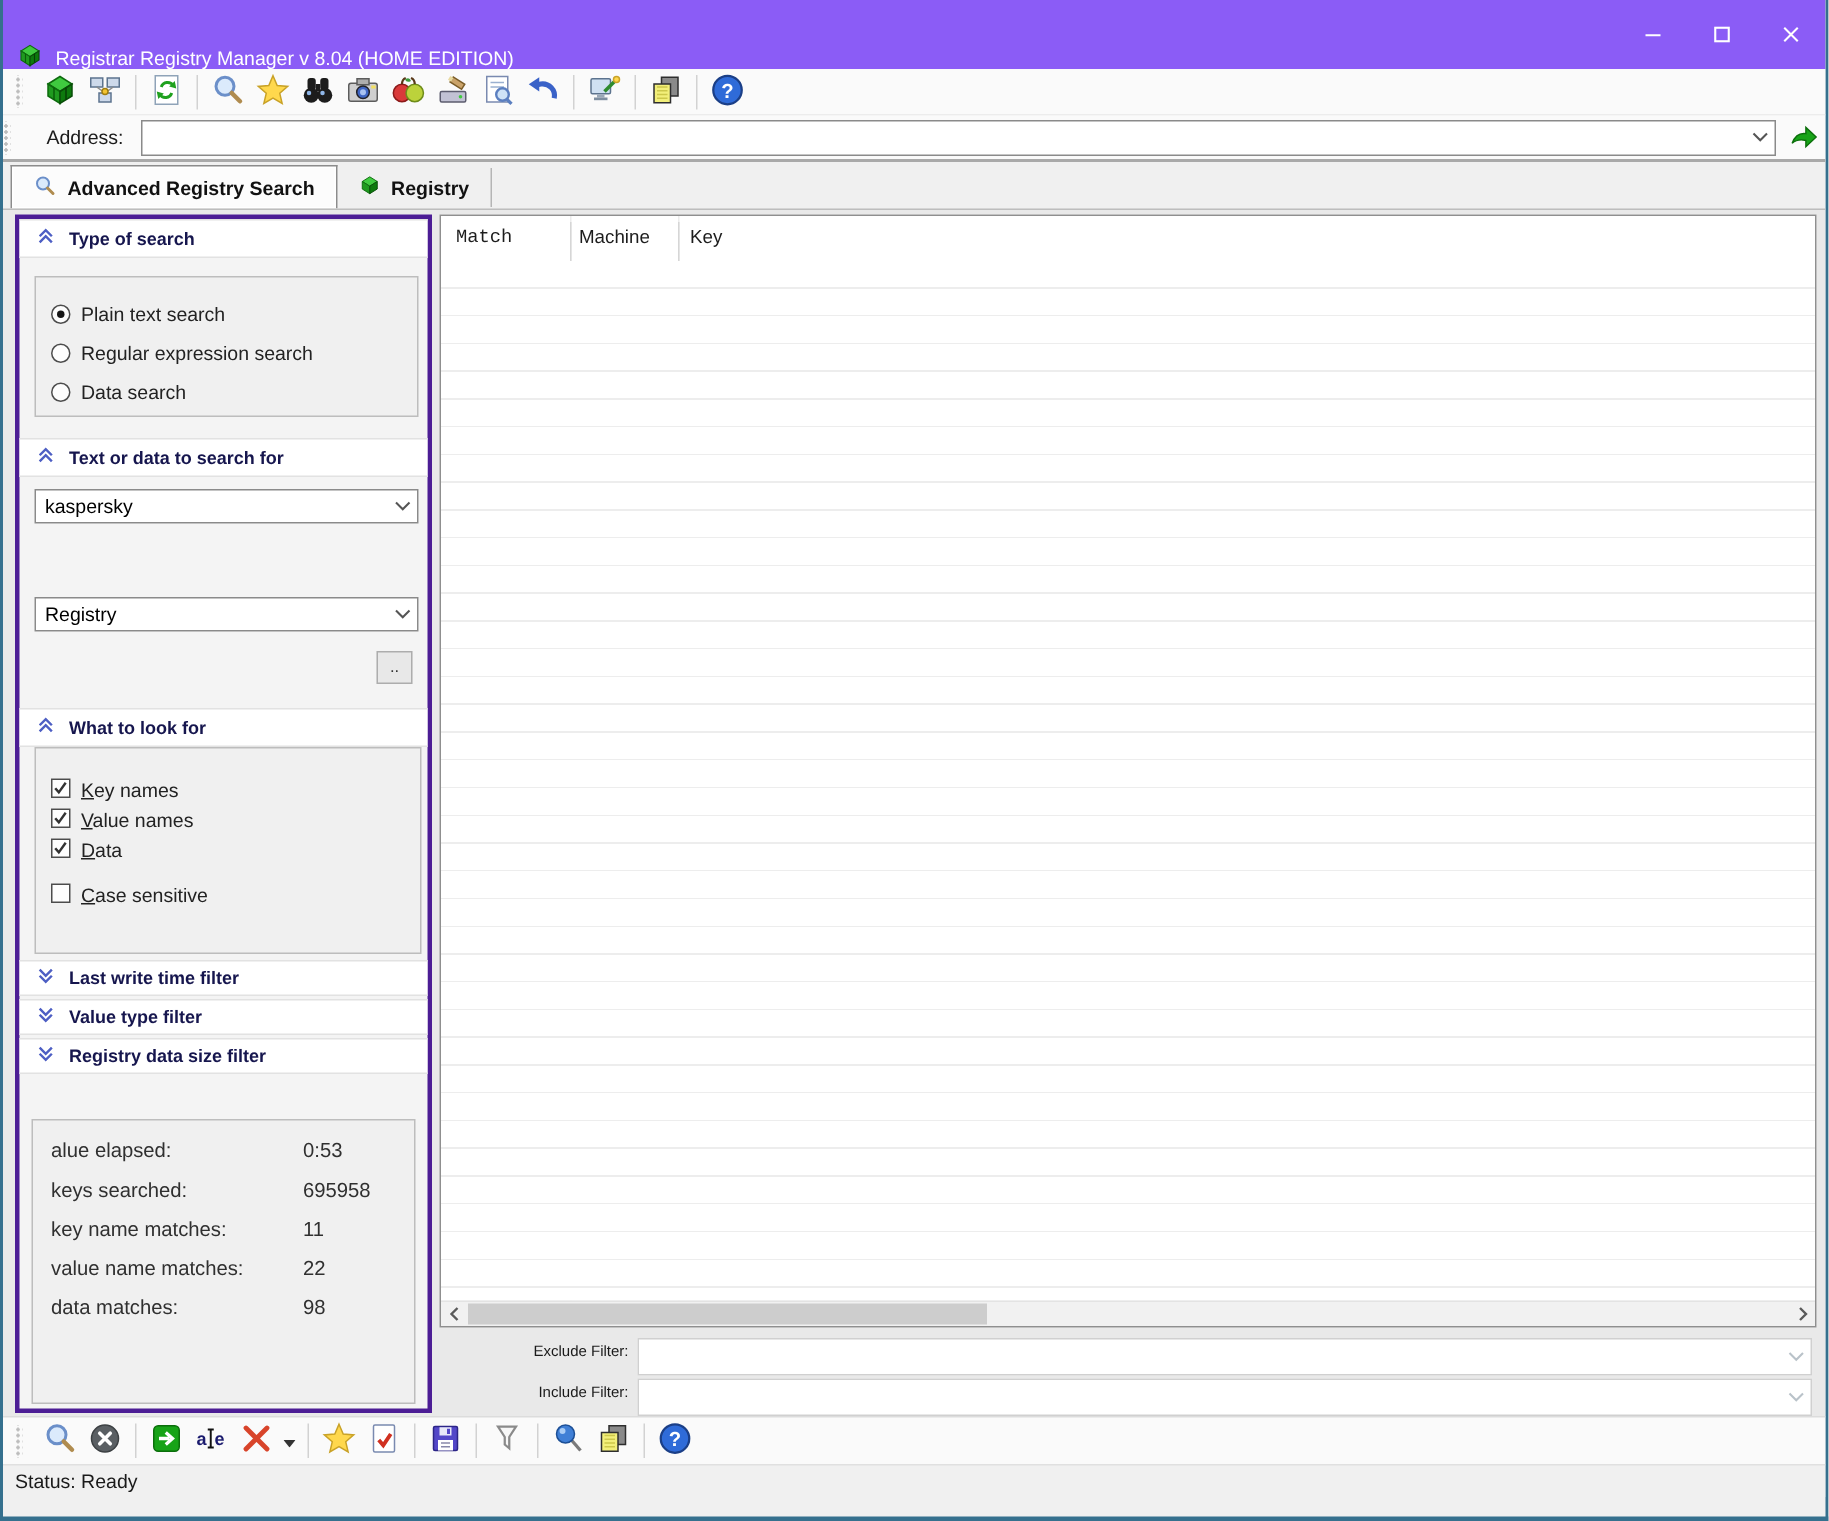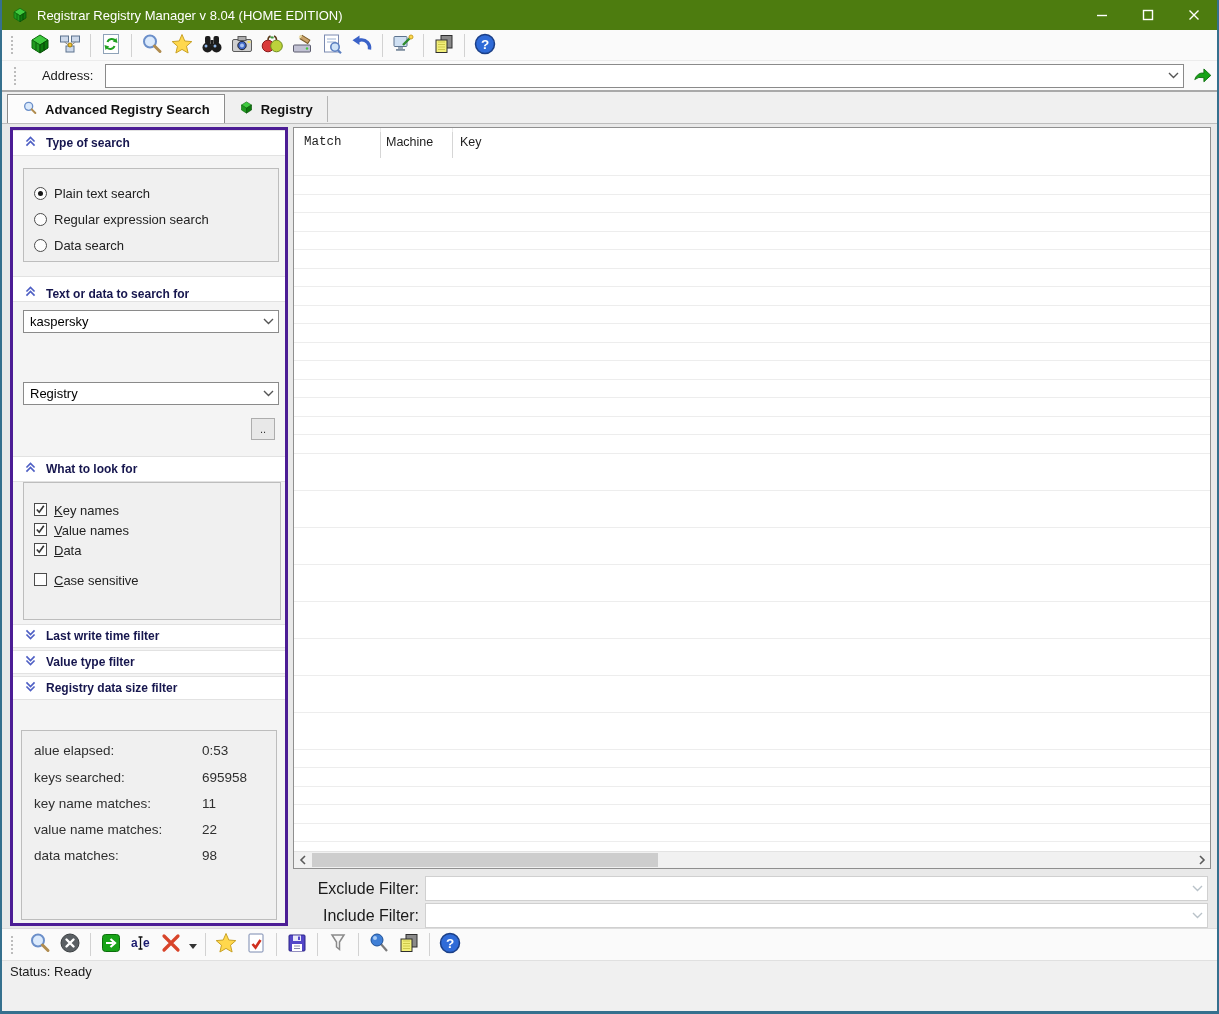--- a/index.html
+++ b/index.html
@@ -8,38 +8,38 @@
     position: relative;
     width: 1219px; height: 1014px;
     font-family: "Liberation Sans", sans-serif;
     font-size: 13px;
     background:#f0f0f0;
     border-left:2px solid #35708E; border-right:2px solid #35708E; border-bottom:3px solid #35708E;
     overflow: hidden;
     color:#222;
   }
   
-  .titlebar { height:30px; background:#4d7c0f; display:flex; align-items:center; padding-left:9px; }
+  .titlebar { height:46px; background:#8b5cf6; display:flex; align-items:flex-end; padding-left:9px; }
   .titlebar .app-ic { margin-right:8px; display:flex; }
   .titlebar .ttl { color:#fff; font-size:13px; }
   .win-controls { margin-left:auto; display:flex; height:100%; }
   .win-btn { width:46px; height:100%; display:flex; align-items:center; justify-content:center; }
   
   .menubar { height:29px; background:#fdfdfd; display:flex; align-items:center; padding-left:8px; border-bottom:1px solid #ececec;}
   .gripper { width:5px; height:22px; margin-right:10px;
     background-image: radial-gradient(circle, #bcbcbc 1px, transparent 1.3px);
     background-size:4px 4px; background-position:0 1px; }
   .menu-item { padding:4px 10px; color:#1a1a1a; cursor:default; }
   .menu-item u { text-decoration:underline; }
   
   .toolbar { height:31px; background:#fafafa; display:flex; align-items:center; padding-left:8px; border-bottom:1px solid #ececec;}
   .icon-btn { width:30px; height:28px; border:none; background:transparent; display:flex; align-items:center; justify-content:center; padding:0; }
   .tsep { width:1px; height:23px; background:#d2d2d2; margin:0 5px; flex:0 0 1px; }
   
-  .addressrow { height:31px; background:#fafafa; display:flex; align-items:center; padding-left:11px; border-bottom:2px solid #a9a9a9; }
+  .addressrow { height:31px; background:#fafafa; display:flex; align-items:center; padding-left:0; border-bottom:2px solid #a9a9a9; }
   .addr-label { margin:0 12px 0 14px; color:#1a1a1a; }
   .combo { position:relative; height:24px; background:#fff; border:1px solid #8a8a8a; }
   .combo input { position:absolute; inset:0; border:none; outline:none; padding:0 22px 0 6px; font:13px "Liberation Sans",sans-serif; background:transparent; }
   .combo .dd { position:absolute; right:0; top:0; width:20px; height:100%; display:flex; align-items:center; justify-content:center; border:none; background:transparent; padding:0;}
   .addr-combo { width:1090px; }
   .go-btn { width:28px; height:26px; border:none; background:transparent; margin-left:5px; display:flex; align-items:center; justify-content:center; }
   
   .tabbar { height:31px; background:#f0f0f0; display:flex; align-items:flex-end; padding-left:5px; position:relative;}
   .tab { display:flex; align-items:center; gap:7px; height:28px; padding:0 14px; font-weight:bold; color:#111; }
   .tab.active { background:#fcfcfc; border:1px solid #8c8c8c; border-bottom:none; height:29px; box-shadow:inset 0 0 0 1px #fff; }
@@ -69,21 +69,21 @@
   .th { position:absolute; top:7px; font-size:12.5px; color:#1d1d1d; }
   .col-line { position:absolute; top:0; bottom:17px; width:1px; background:#ececec; }
   .col-line .hdr-seg { position:absolute; top:4px; height:36px; width:1px; background:#d6d6d6; }
   .tbody { position:absolute; left:0; right:0; top:30px; bottom:17px;
     background-image: repeating-linear-gradient(to bottom, #ffffff 0px, #ffffff 17.5px, #ededed 17.5px, #ededed 18.5px); }
   .hscroll { position:absolute; left:0; right:0; bottom:0; height:17px; background:#f1f1f1; border-top:1px solid #e3e3e3; }
   .hs-arrow { position:absolute; top:0; width:17px; height:16px; border:none; background:transparent; display:flex; align-items:center; justify-content:center; padding:0;}
   .hs-arrow.left { left:0; } .hs-arrow.right { right:0; }
   .hs-thumb { position:absolute; left:18px; top:1px; width:346px; height:14px; background:#cdcdcd; }
   .filter-row { position:absolute; left:0; right:0; height:25px; }
-  .filter-row .f-label { position:absolute; left:24px; width:102px; top:4px; text-align:right; font-size:16px; color:#1a1a1a; }
+  .filter-row .f-label { position:absolute; left:24px; width:102px; top:4px; text-align:right; font-size:10px; color:#1a1a1a; }
   .filter-row .combo { position:absolute; left:132px; right:3px; top:0; height:25px; border:1px solid #d0d0d0; }
   .filter-row .combo .dd svg path { stroke:#b9c2c9; }
   
   .bottom-toolbar { height:32px; background:#fafafa; display:flex; align-items:center; padding-left:8px; border-top:1px solid #dcdcdc; }
   .dd-caret-btn { width:14px; height:28px; border:none; background:transparent; display:flex; align-items:center; justify-content:center; padding:0;}
   
   .statusbar { height:22px; background:#f0f0f0; border-top:1px solid #e0e0e0; display:flex; align-items:center; padding-left:8px; font-size:13px; color:#1a1a1a; }
 </style>
 </head>
 <body>
@@ -297,21 +297,21 @@
         <div class="radio-row" style="top:42px;">
           <span class="radio"></span>
           <span class="lbl">Regular expression search</span>
         </div>
         <div class="radio-row" style="top:68px;">
           <span class="radio"></span>
           <span class="lbl">Data search</span>
         </div>
       </div>
 
-      <div class="sec-h" style="top:146px;align-items:flex-end;">
+      <div class="sec-h" style="top:146px;">
         <span><svg width="13" height="13" viewBox="0 0 16 16">
               <path d="M3 8 l5 -5 5 5 M3 13 l5 -5 5 5" fill="none" stroke="#4e5fc4" stroke-width="2"></path>
             </svg></span>
         <span class="sec-title">Text or data to search for</span>
       </div>
       <div class="combo panel-combo" style="top:180px;">
         <input value="kaspersky" style="">
         <button class="dd">
             <svg width="11" height="7" viewBox="0 0 11 7">
               <path d="M1 1 l4.5 4.5 L10 1" fill="none" stroke="#555" stroke-width="1.4"></path>

